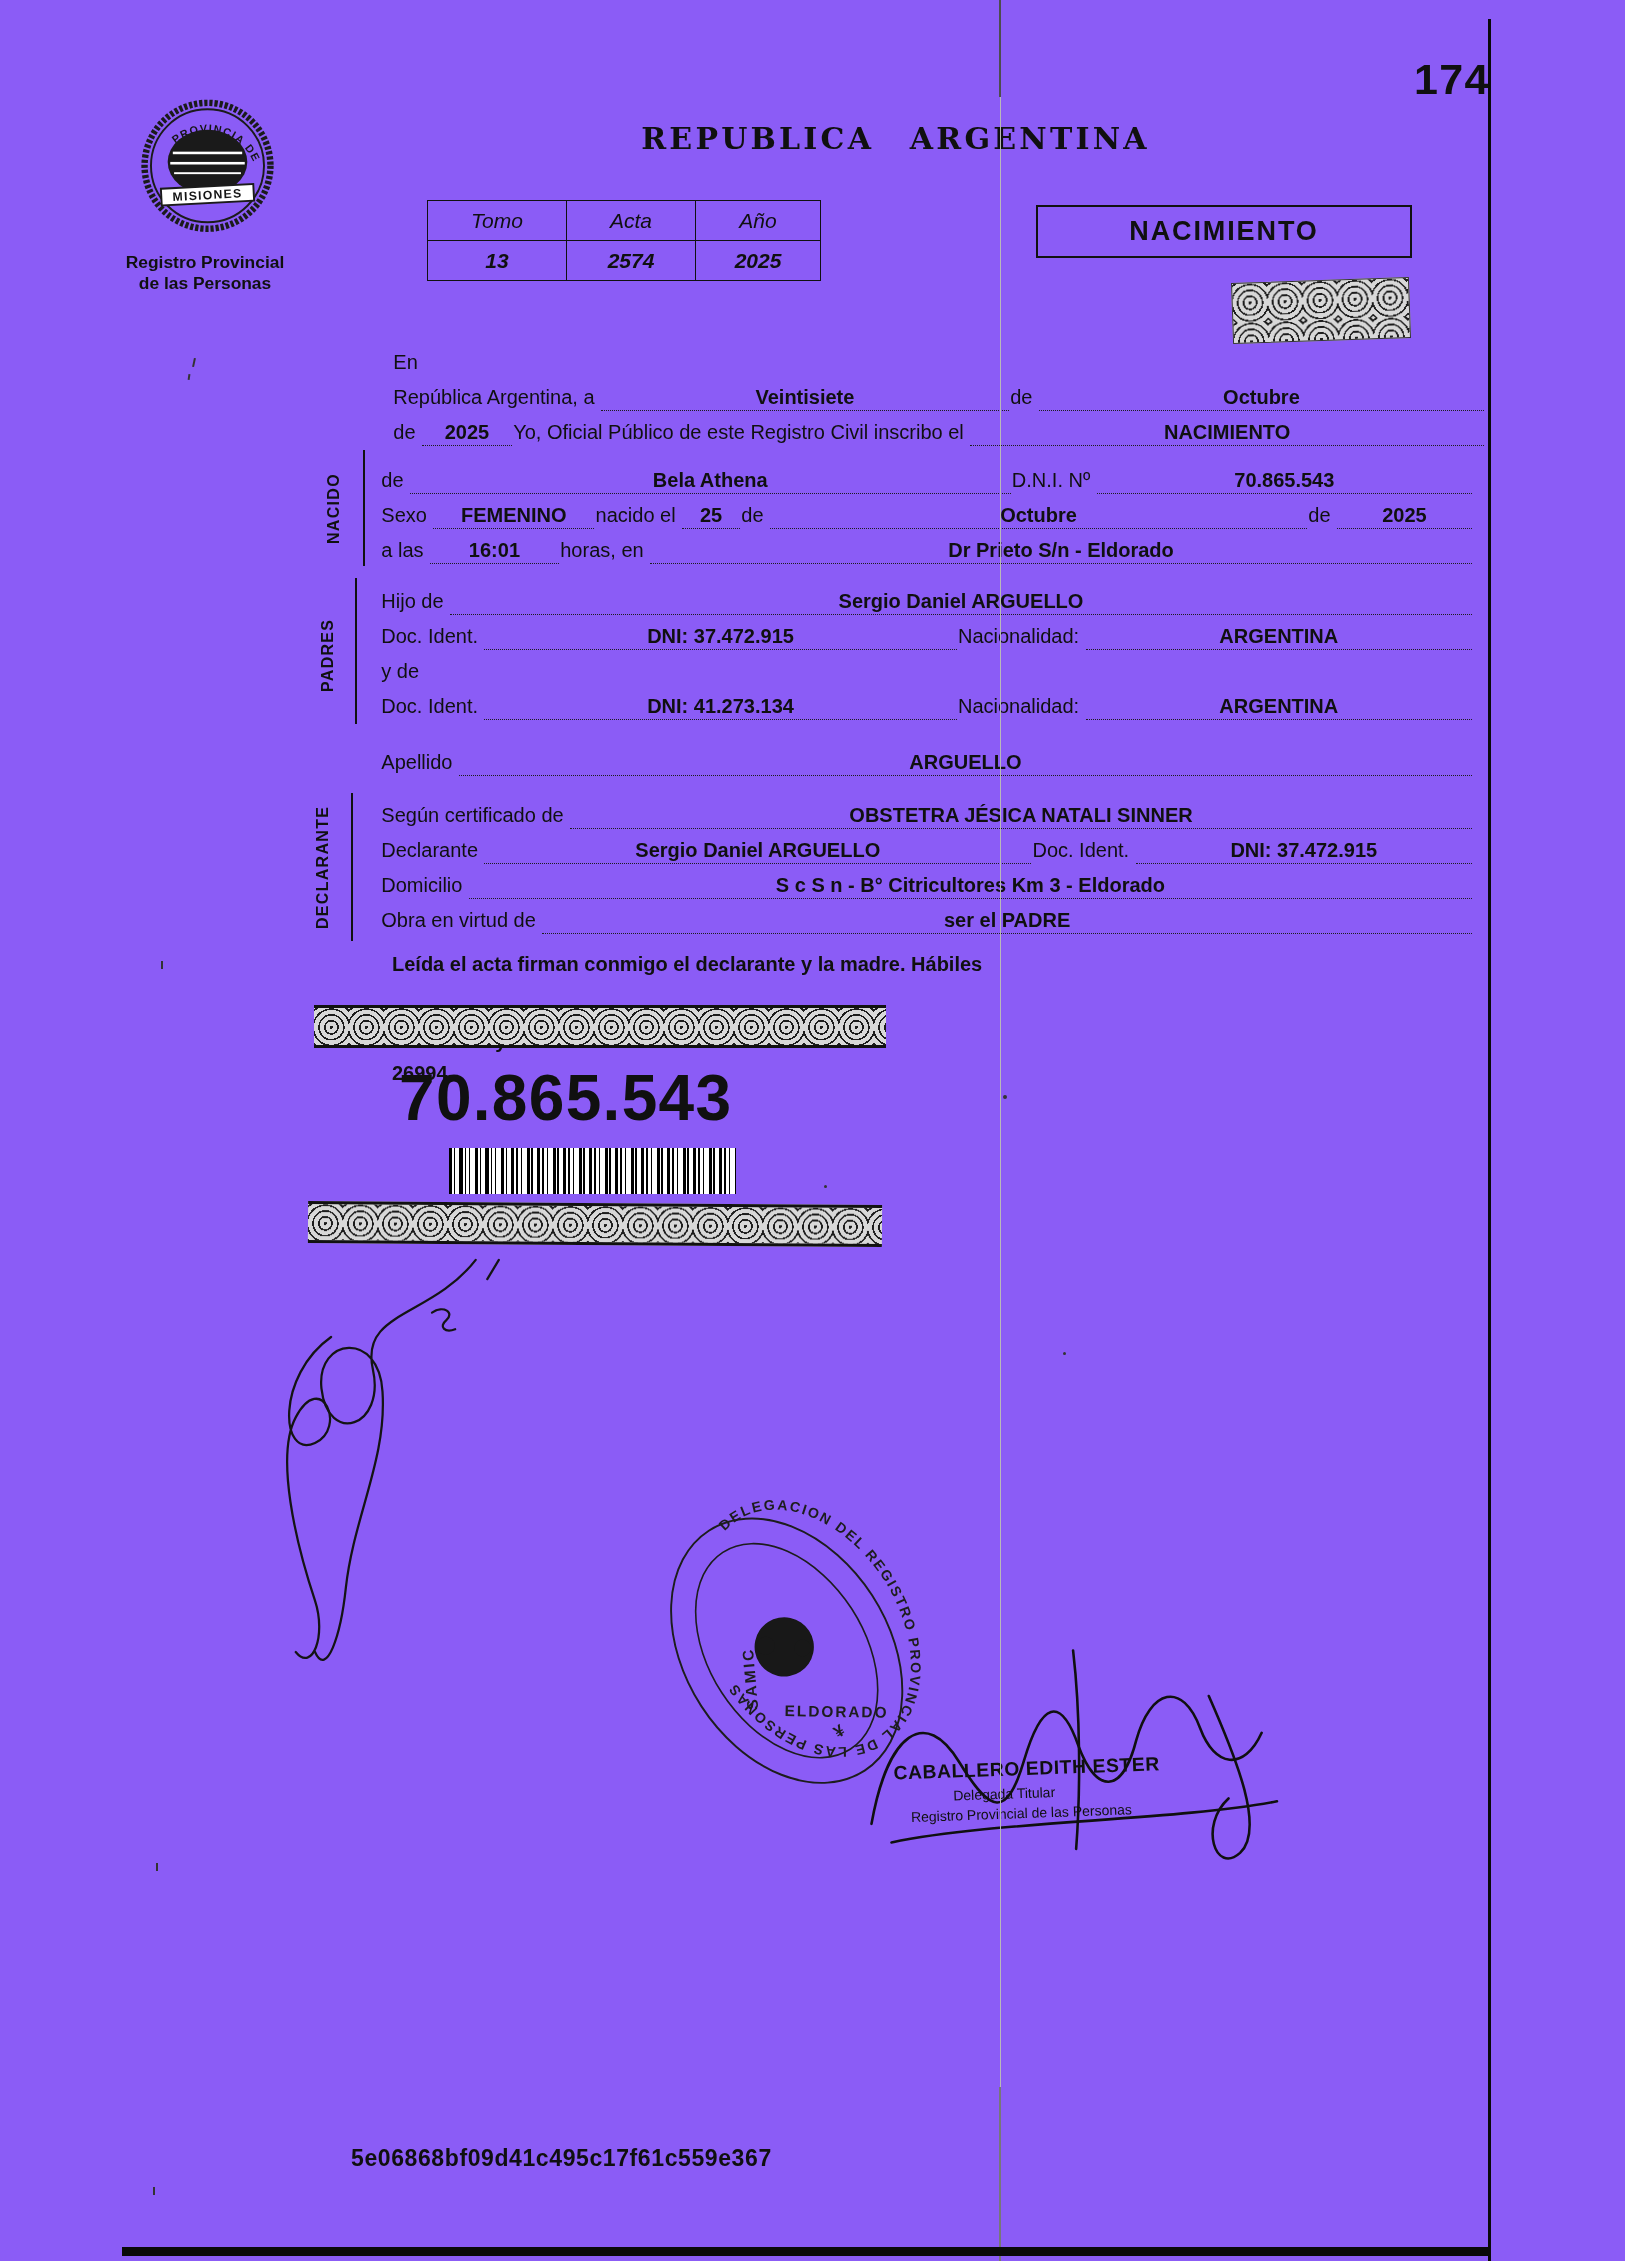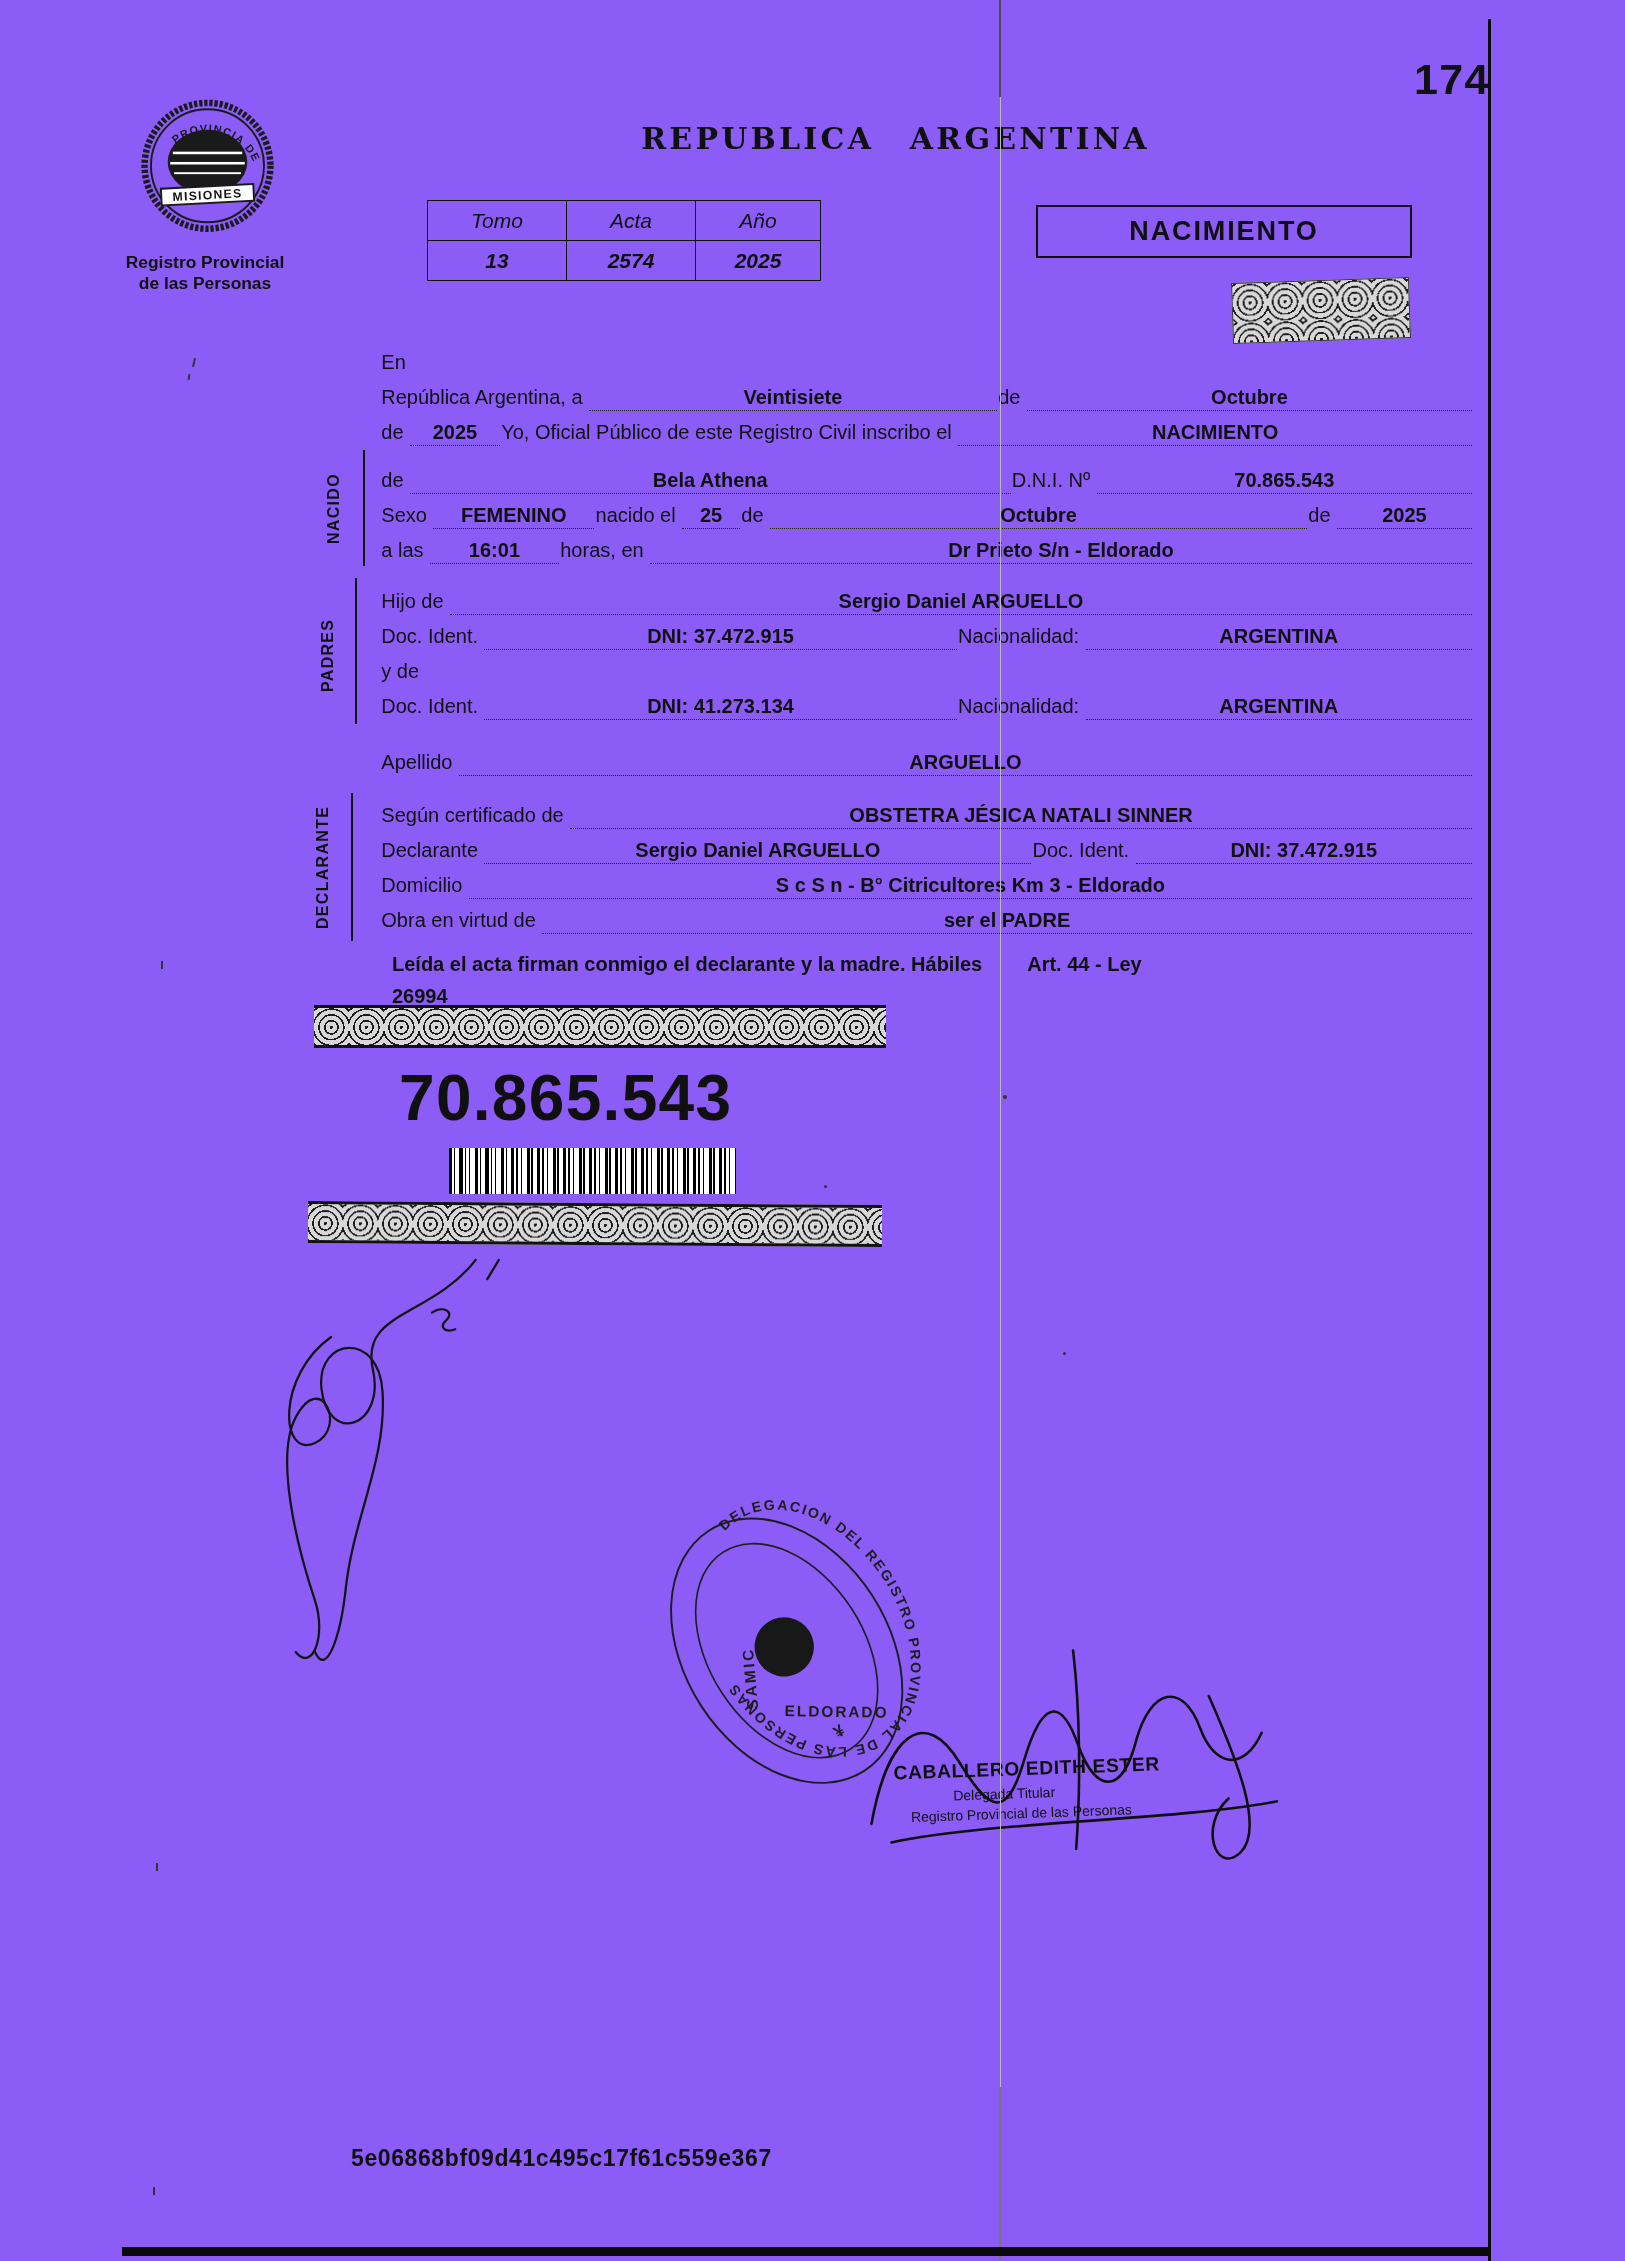--- a/index.html
+++ b/index.html
@@ -32,21 +32,21 @@
   
   .fgroup{position:absolute;left:380px;width:1092px;}
   .line{display:flex;align-items:flex-end;height:35px;font-size:20px;}
   .lbl{white-space:pre;padding:0 6.4px 1.9px 1.3px;}
   .fill{flex:1;border-bottom:1.9px dotted #1d1d1d;text-align:center;font-weight:700;
     padding-bottom:0.6px;white-space:nowrap;overflow:visible;}
   .vlabel{position:absolute;writing-mode:vertical-rl;transform:rotate(180deg);
     font-weight:bold;font-size:16px;letter-spacing:1.3px;text-align:center;}
   .bracket{position:absolute;width:1.9px;background:#111;}
   #closing{position:absolute;left:392px;top:948px;width:1140px;font-weight:700;font-size:20px;line-height:32px;}
-  #closing .row1{display:flex;gap:45px;}
+  #closing .row1{display:flex;gap:45px;flex-direction:column;}
   
   #bar1{position:absolute;left:314px;top:1005px;width:572px;height:37px;}
   #bar2{position:absolute;left:308px;top:1203px;width:574px;height:36px;transform:rotate(.4deg);}
   #dni-number{position:absolute;left:399px;top:1061px;font-size:64px;font-weight:bold;letter-spacing:1.3px;}
   #barcode{position:absolute;left:449px;top:1148px;width:287px;height:46px;
     background:repeating-linear-gradient(90deg,#000 0 2.6px,#fff 2.6px 4.5px,#000 4.5px 5.8px,#fff 5.8px 9.7px,#000 9.7px 13.5px,#fff 13.5px 15.5px,#000 15.5px 16.7px,#fff 16.7px 20px,#000 20px 21px,#fff 21px 26px);}
   
   #sig-left{position:absolute;left:270px;top:1240px;}
   #oval-stamp{position:absolute;left:638px;top:1481px;transform:rotate(-33deg);}
   #official-block{position:absolute;left:850px;top:1623px;width:464px;height:270px;transform:rotate(-2deg);}
@@ -106,21 +106,21 @@
       <td>2574</td>
       <td>2025</td>
     </tr>
   </tbody>
     </table>
 
   <div id="type-box">NACIMIENTO</div>
 
   <div id="mini-stamp" class="guilloche"></div>
 
-  <div class="fgroup" style="top:341px;">
+  <div class="fgroup" style="top:341px;margin-left:12px;">
     <div class="line">
       <span class="lbl">En</span>
     </div>
     <div class="line">
       <span class="lbl">República Argentina, a</span>
       <span class="fill" style="flex:1.1">Veintisiete</span>
       <span class="lbl">de</span>
       <span class="fill" style="flex:1.2">Octubre</span>
     </div>
     <div class="line">

